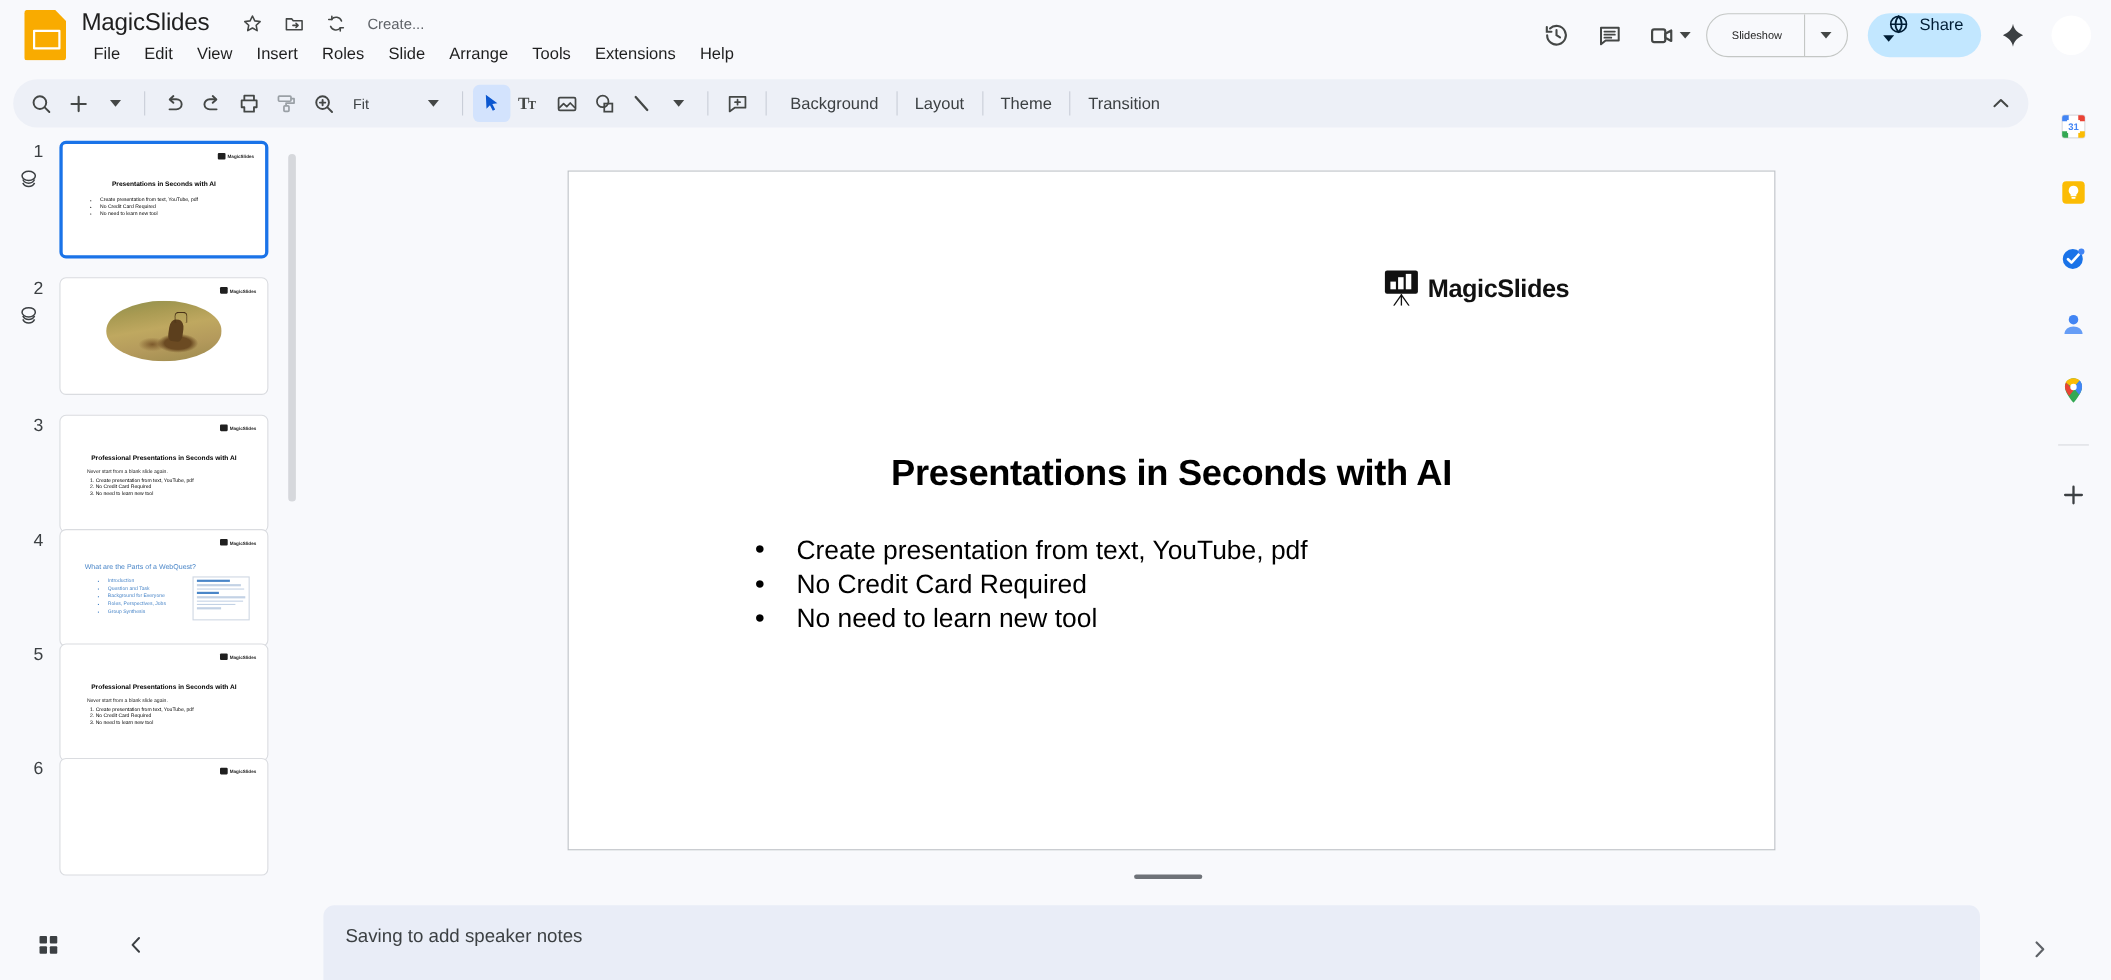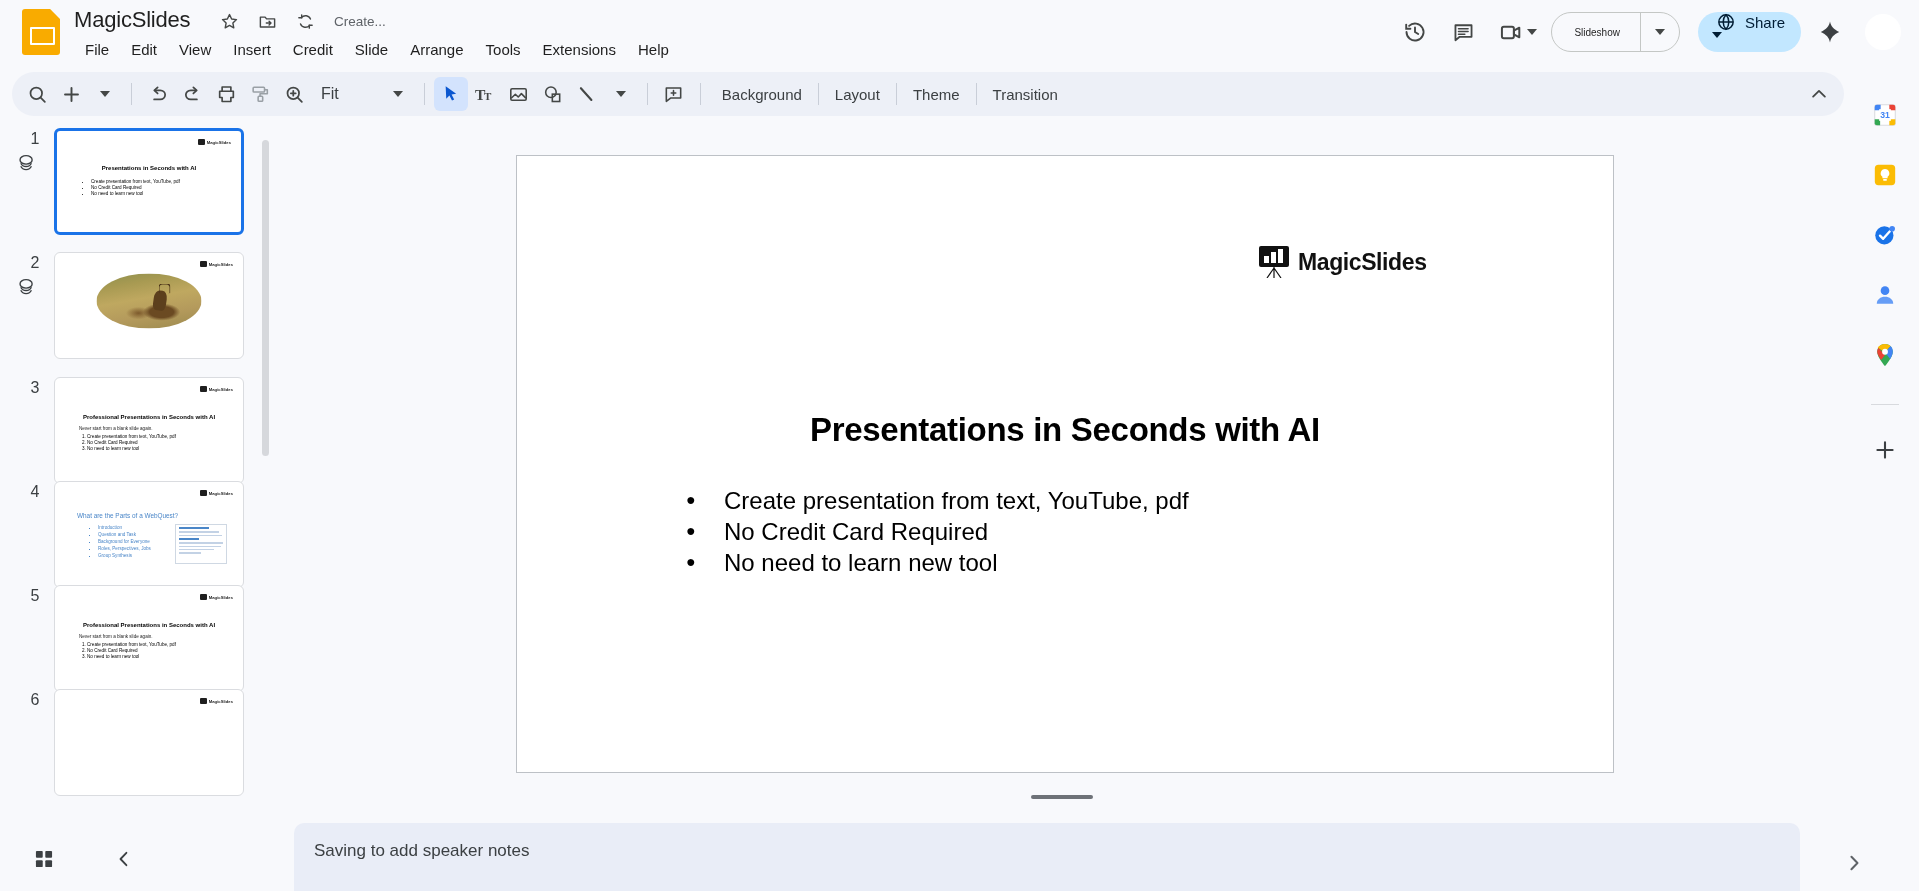--- a/index.html
+++ b/index.html
@@ -68,21 +68,21 @@
     position: absolute; left: 12px; top: 72px; width: 1832px; height: 44px;
     background: #edf0f7; border-radius: 22px; display: flex; align-items: center; padding: 0 8px;
   }
   .tb-btn {
     height: 34px; min-width: 34px; display: flex; align-items: center; justify-content: center;
     border-radius: 6px; cursor: pointer; color: #444746; padding: 0 5px;
   }
   .tb-btn.active { background: #d3e3fd; color: #0b57d0; }
   .tb-sep { width: 1px; height: 22px; background: #c9ced8; margin: 0 9px; }
   .tb-text { font-size: 15px; color: #3c4043; padding: 0 12px; height: 32px; display: flex; align-items: center; border-radius: 6px; cursor: pointer; }
-  .zoom-label { font-size: 16px; color: #3c4043; padding: 0 8px 0 10px; }
+  .zoom-label { font-size: 13px; color: #3c4043; padding: 0 8px 0 10px; }
   .tb-spacer { flex: 1; }
 
   
   .filmstrip {
     position: absolute; left: 0; top: 126px; width: 286px; height: 700px;
     overflow: hidden;
   }
   .thumb-row { position: relative; height: 124px; }
   .thumb-num {
     position: absolute; left: 24px; top: 4px; font-size: 16px; color: #3c4043; width: 22px; text-align: center;
@@ -212,21 +212,21 @@
         </svg>
       </div>
       <div class="saving-txt">Create...</div>
     </div>
 
     <div class="menubar">
       <div class="menu-item">File</div>
       <div class="menu-item">Edit</div>
       <div class="menu-item">View</div>
       <div class="menu-item">Insert</div>
-      <div class="menu-item">Credit</div>
+      <div class="menu-item">Roles</div>
       <div class="menu-item">Slide</div>
       <div class="menu-item">Arrange</div>
       <div class="menu-item">Tools</div>
       <div class="menu-item">Extensions</div>
       <div class="menu-item">Help</div>
     </div>
 
     <div class="header-right">
       <div class="hr-icon">
         <svg width="24" height="24" viewBox="0 0 24 24" fill="none" stroke="#444746" stroke-width="1.9" stroke-linecap="round">

